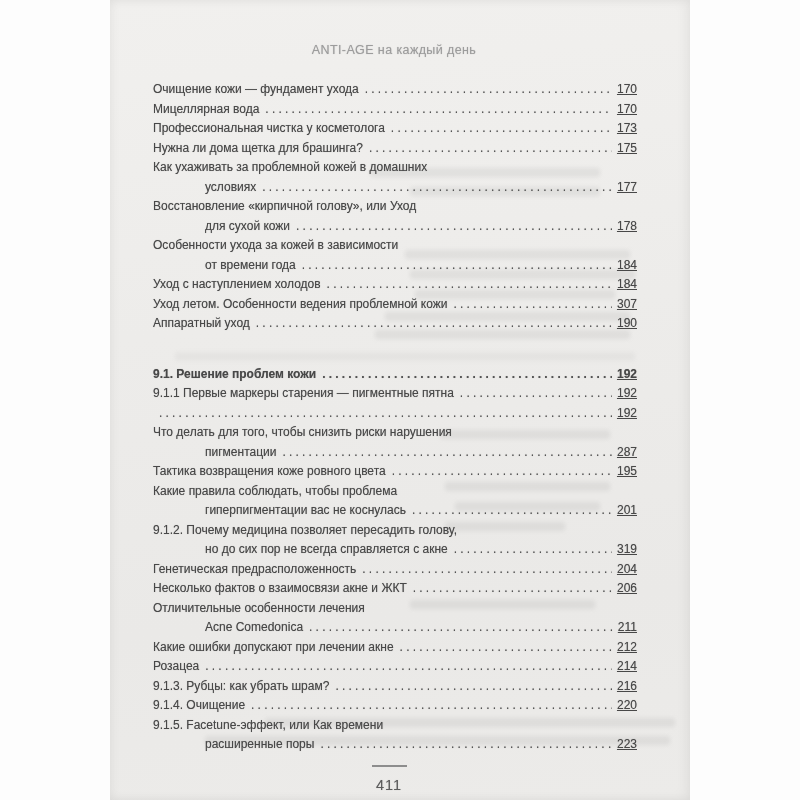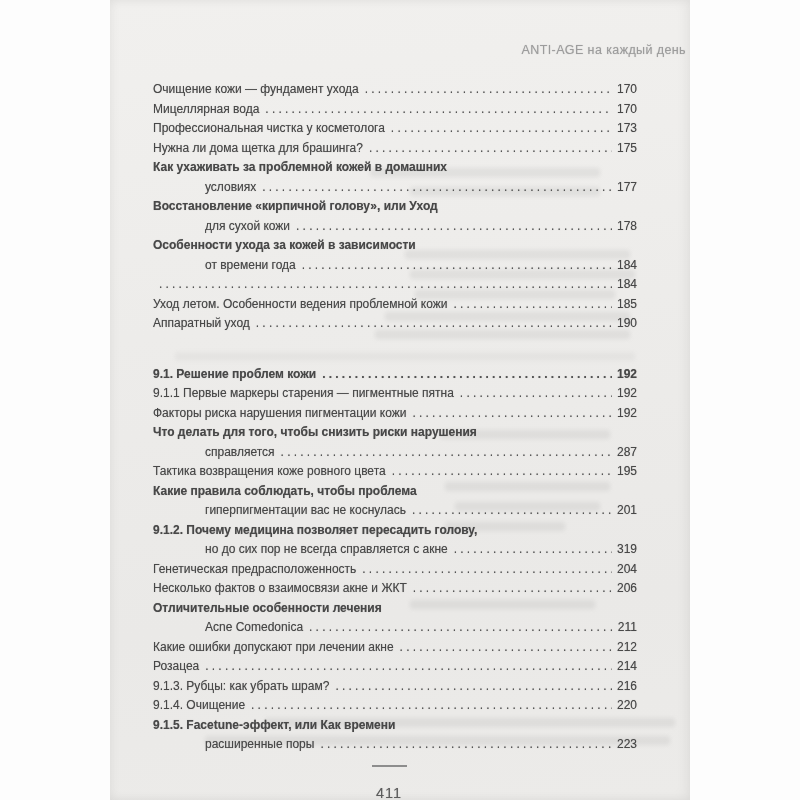--- a/index.html
+++ b/index.html
@@ -11,64 +11,64 @@
     overflow: hidden;
   }
   
   .page {
     position: absolute;
     left: 110px; top: 0; width: 580px; height: 800px;
     background: linear-gradient(175deg, #f1f0ee 0%, #edecea 40%, #eae9e7 75%, #ecebe9 100%);
     box-shadow: inset 3px 0 10px rgba(0,0,0,0.035), inset -4px 0 12px rgba(0,0,0,0.05);
   }
   .running-head {
-    position: absolute; top: 43px; left: 0; right: 4px;
-    text-align: right;
+    position: absolute; top: 43px; left: 0; right: 12px;
+    text-align: center;
     font-size: 12.5px;
     letter-spacing: 0.4px;
     color: #9c9c9c;
     text-shadow: 0 0 1px rgba(156,156,156,0.6);
   }
   .toc {
     position: absolute;
     left: 43px; right: 53px; top: 80px;
     font-size: 12px;
     line-height: 19.5px;
     color: #484848;
     text-shadow: 0 0 0.7px rgba(72,72,72,0.55);
   }
   .toc .section + .section { margin-top: 20px; }
   .row { display: flex; align-items: baseline; }
   .row.ind { padding-left: 52px; }
-  .line { white-space: nowrap; overflow: hidden; font-weight: bold; }
+  .line { white-space: nowrap; overflow: hidden; }
   .t { white-space: nowrap; flex: 0 0 auto; }
   .dots {
     flex: 1 1 auto;
     overflow: hidden;
     white-space: nowrap;
     letter-spacing: 3.2px;
     padding-left: 6px;
     color: #525252;
   }
-  .pg { flex: 0 0 auto; padding-left: 5px; }
+  .pg { flex: 0 0 auto; padding-left: 5px; text-decoration: underline; }
   .bold { font-weight: bold; margin-top: 31px; }
   .footer {
     position: absolute;
     left: 0; right: 22px; top: 756px;
     text-align: center;
     color: #5c5c5c;
   }
   .rule {
     display: inline-block;
     width: 35px; height: 0;
     border-top: 2px solid #8d8d8d;
     vertical-align: middle;
   }
   .folio {
-    margin-top: 11px;
+    margin-top: 3px;
     font-size: 14.5px;
     letter-spacing: 1px;
     text-shadow: 0 0 0.7px rgba(92,92,92,0.5);
   }
   
   .bleed {
     position: absolute;
     height: 9px;
     background: rgba(125,125,125,0.12);
     filter: blur(2px);
@@ -147,53 +147,53 @@
           <span class="dots">..............................................................................................................</span>
           <span class="pg">178</span>
         </div>
         <div class="line">Особенности ухода за кожей в зависимости</div>
         <div class="row ind">
           <span class="t">от времени года</span>
           <span class="dots">..............................................................................................................</span>
           <span class="pg">184</span>
         </div>
         <div class="row">
+          <span class="t">Уход с наступлением холодов</span>
           <span class="dots">..............................................................................................................</span>
           <span class="pg">184</span>
         </div>
         <div class="row">
           <span class="t">Уход летом. Особенности ведения проблемной кожи</span>
           <span class="dots">..............................................................................................................</span>
-          <span class="pg">185</span>
+          <span class="pg">307</span>
         </div>
         <div class="row">
           <span class="t">Аппаратный уход</span>
           <span class="dots">..............................................................................................................</span>
           <span class="pg">190</span>
         </div>
       </div>
       <div class="section">
         <div class="row bold">
           <span class="t">9.1. Решение проблем кожи</span>
           <span class="dots">..............................................................................................................</span>
           <span class="pg">192</span>
         </div>
         <div class="row">
           <span class="t">9.1.1 Первые маркеры старения — пигментные пятна</span>
           <span class="dots">..............................................................................................................</span>
           <span class="pg">192</span>
         </div>
         <div class="row">
-          <span class="t">Факторы риска нарушения пигментации кожи</span>
           <span class="dots">..............................................................................................................</span>
           <span class="pg">192</span>
         </div>
         <div class="line">Что делать для того, чтобы снизить риски нарушения</div>
         <div class="row ind">
-          <span class="t">справляется</span>
+          <span class="t">пигментации</span>
           <span class="dots">..............................................................................................................</span>
           <span class="pg">287</span>
         </div>
         <div class="row">
           <span class="t">Тактика возвращения коже ровного цвета</span>
           <span class="dots">..............................................................................................................</span>
           <span class="pg">195</span>
         </div>
         <div class="line">Какие правила соблюдать, чтобы проблема</div>
         <div class="row ind">

